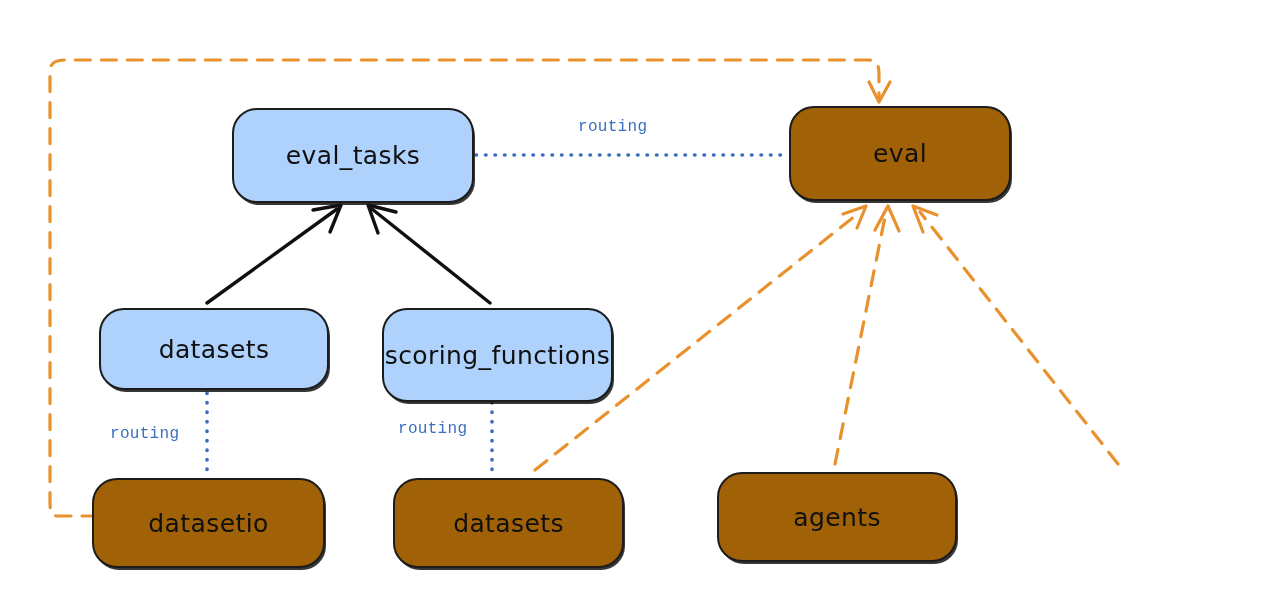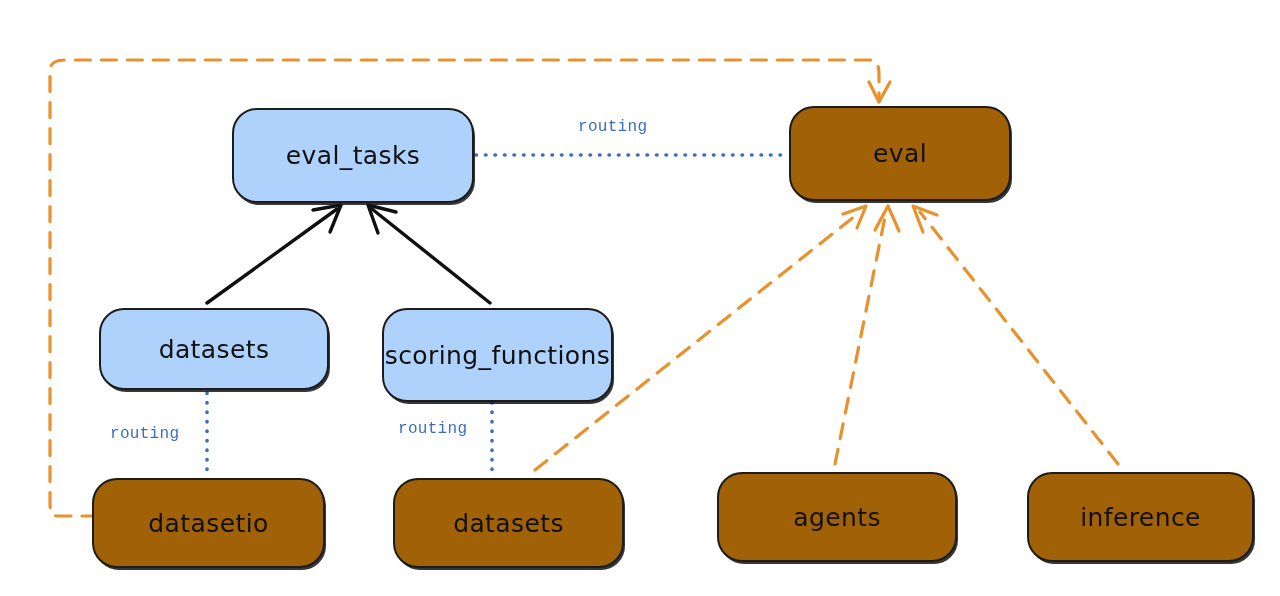--- a/index.html
+++ b/index.html
@@ -111,23 +111,20 @@
   </div>
 
   <div class="node green" style="left:393px; top:478px; width:231px; height:90px;">
     <span class="node-label">datasets</span>
   </div>
 
   <div class="node green" style="left:717px; top:472px; width:240px; height:90px;">
     <span class="node-label">agents</span>
   </div>
 
-  <div class="node green" style="left:1027px; top:472px; width:227px; height:90px;">
-    <span class="node-label">inference</span>
-  </div>
 
   <div class="edge-label" style="left:578px; top:118px;">routing</div>
 
   <div class="edge-label" style="left:110px; top:425px;">routing</div>
 
   <div class="edge-label" style="left:398px; top:420px;">routing</div>
 
 </div>
 
 </body></html>

